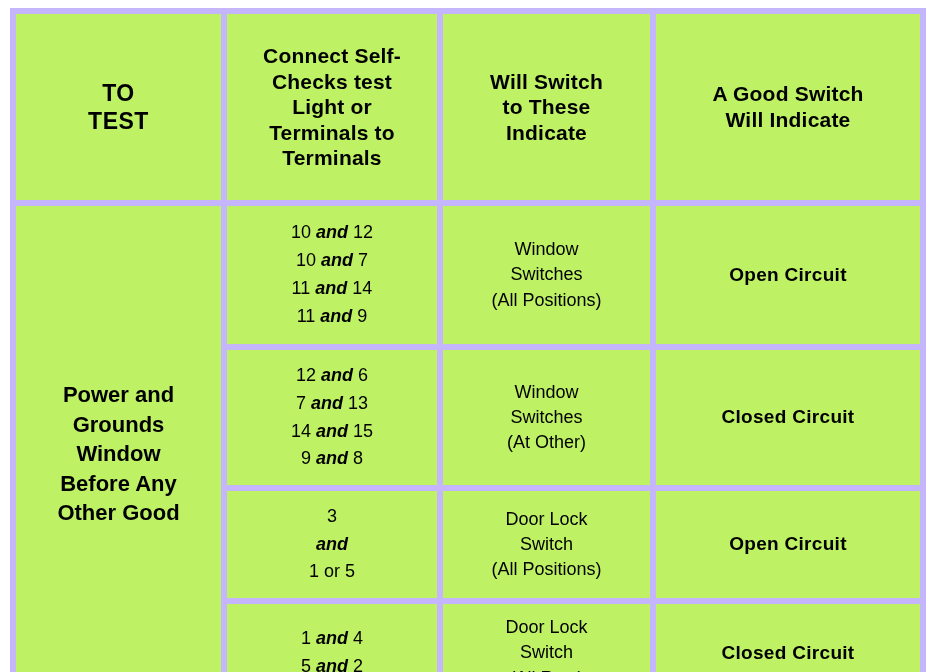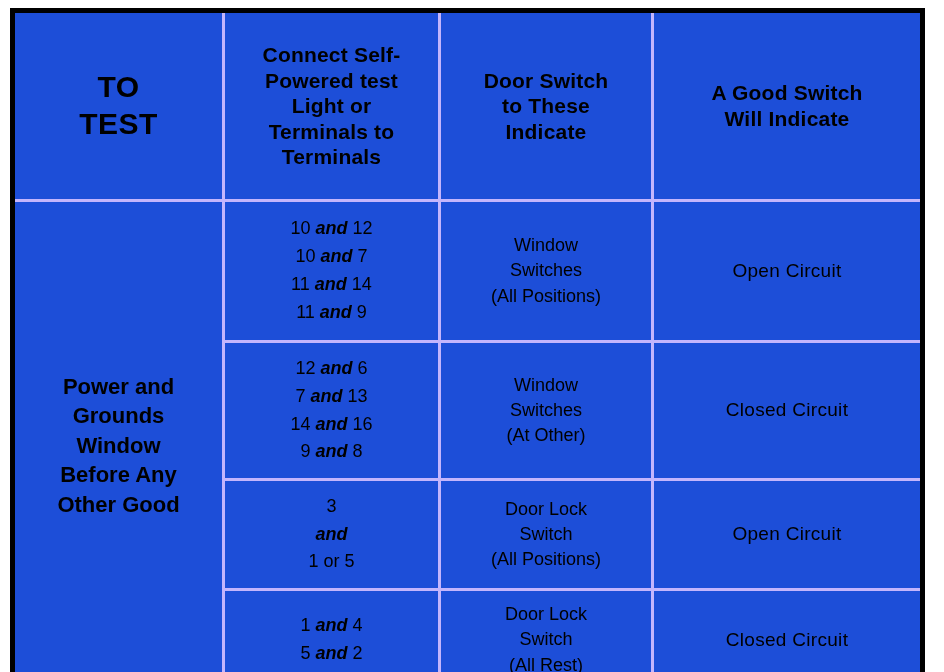--- a/index.html
+++ b/index.html
@@ -31,41 +31,41 @@
     top: 8px;
     width: 910px;   
     height: 649px;  
     border-collapse: collapse;
     table-layout: fixed;
     border: 5px solid #000000;
     background: #ffffff;
   }
 
   #test-table td {
-    border: 3px solid #c4b5fd;
+    border: 6px solid #c4b5fd;
     vertical-align: middle;
     text-align: center;
     padding: 2px 4px;
-    background: #1d4ed8;
+    background: #bef264;
   }
 
   
   col.c-totest    { width: 211px; }
   col.c-terminals { width: 216px; }
   col.c-positions { width: 213px; }
   col.c-indicate  { width: 270px; }
 
   
   .hdr-cell {
     height: 182px;
     font-weight: bold;
     line-height: 1.22;
   }
   .hdr-totest {
-    font-size: 30px;
+    font-size: 23px;
     letter-spacing: 0.5px;
   }
   .hdr-terminals,
   .hdr-positions,
   .hdr-indicate {
     font-size: 21px;
     letter-spacing: 0.2px;
   }
   .hdr-line { display: block; }
 
@@ -93,21 +93,21 @@
   }
 
   .cell-positions {
     font-weight: normal;
     font-size: 18px;
     line-height: 1.4;
   }
   .cell-positions .pos-line { display: block; }
 
   .cell-indicate {
-    font-weight: normal;
+    font-weight: bold;
     font-size: 19px;
     line-height: 1.3;
     letter-spacing: 0.3px;
   }
 
   
   tr.row-1 td { height: 134px; }
   tr.row-2 td { height: 131px; }
   tr.row-3 td { height: 103px; }
   tr.row-4 td { height: 94px; }
@@ -124,27 +124,27 @@
       <col class="c-indicate">
     </colgroup>
     <tbody>
       <tr>
         <td class="hdr-cell hdr-totest">
           <span class="hdr-line">TO</span>
           <span class="hdr-line">TEST</span>
         </td>
         <td class="hdr-cell hdr-terminals">
           <span class="hdr-line">Connect Self-</span>
-          <span class="hdr-line">Powered test</span>
+          <span class="hdr-line">Checks test</span>
           <span class="hdr-line">Light or</span>
           <span class="hdr-line">Terminals to</span>
           <span class="hdr-line">Terminals</span>
         </td>
         <td class="hdr-cell hdr-positions">
-          <span class="hdr-line">Door Switch</span>
+          <span class="hdr-line">Will Switch</span>
           <span class="hdr-line">to These</span>
           <span class="hdr-line">Indicate</span>
         </td>
         <td class="hdr-cell hdr-indicate">
           <span class="hdr-line">A Good Switch</span>
           <span class="hdr-line">Will Indicate</span>
         </td>
       </tr>
 
       <tr class="row-1">
@@ -166,21 +166,21 @@
             <span class="pos-line">Switches</span>
             <span class="pos-line">(All Positions)</span>
           </td>
         <td class="cell-indicate">Open Circuit</td>
       </tr>
 
       <tr class="row-2">
         <td class="cell-terminals">
             <span class="term-line"><span>12</span> <em>and</em> <span>6</span></span>
             <span class="term-line"><span>7</span> <em>and</em> <span>13</span></span>
-            <span class="term-line"><span>14</span> <em>and</em> <span>16</span></span>
+            <span class="term-line"><span>14</span> <em>and</em> <span>15</span></span>
             <span class="term-line"><span>9</span> <em>and</em> <span>8</span></span>
           </td>
         <td class="cell-positions">
             <span class="pos-line">Window</span>
             <span class="pos-line">Switches</span>
             <span class="pos-line">(At Other)</span>
           </td>
         <td class="cell-indicate">Closed Circuit</td>
       </tr>
 

